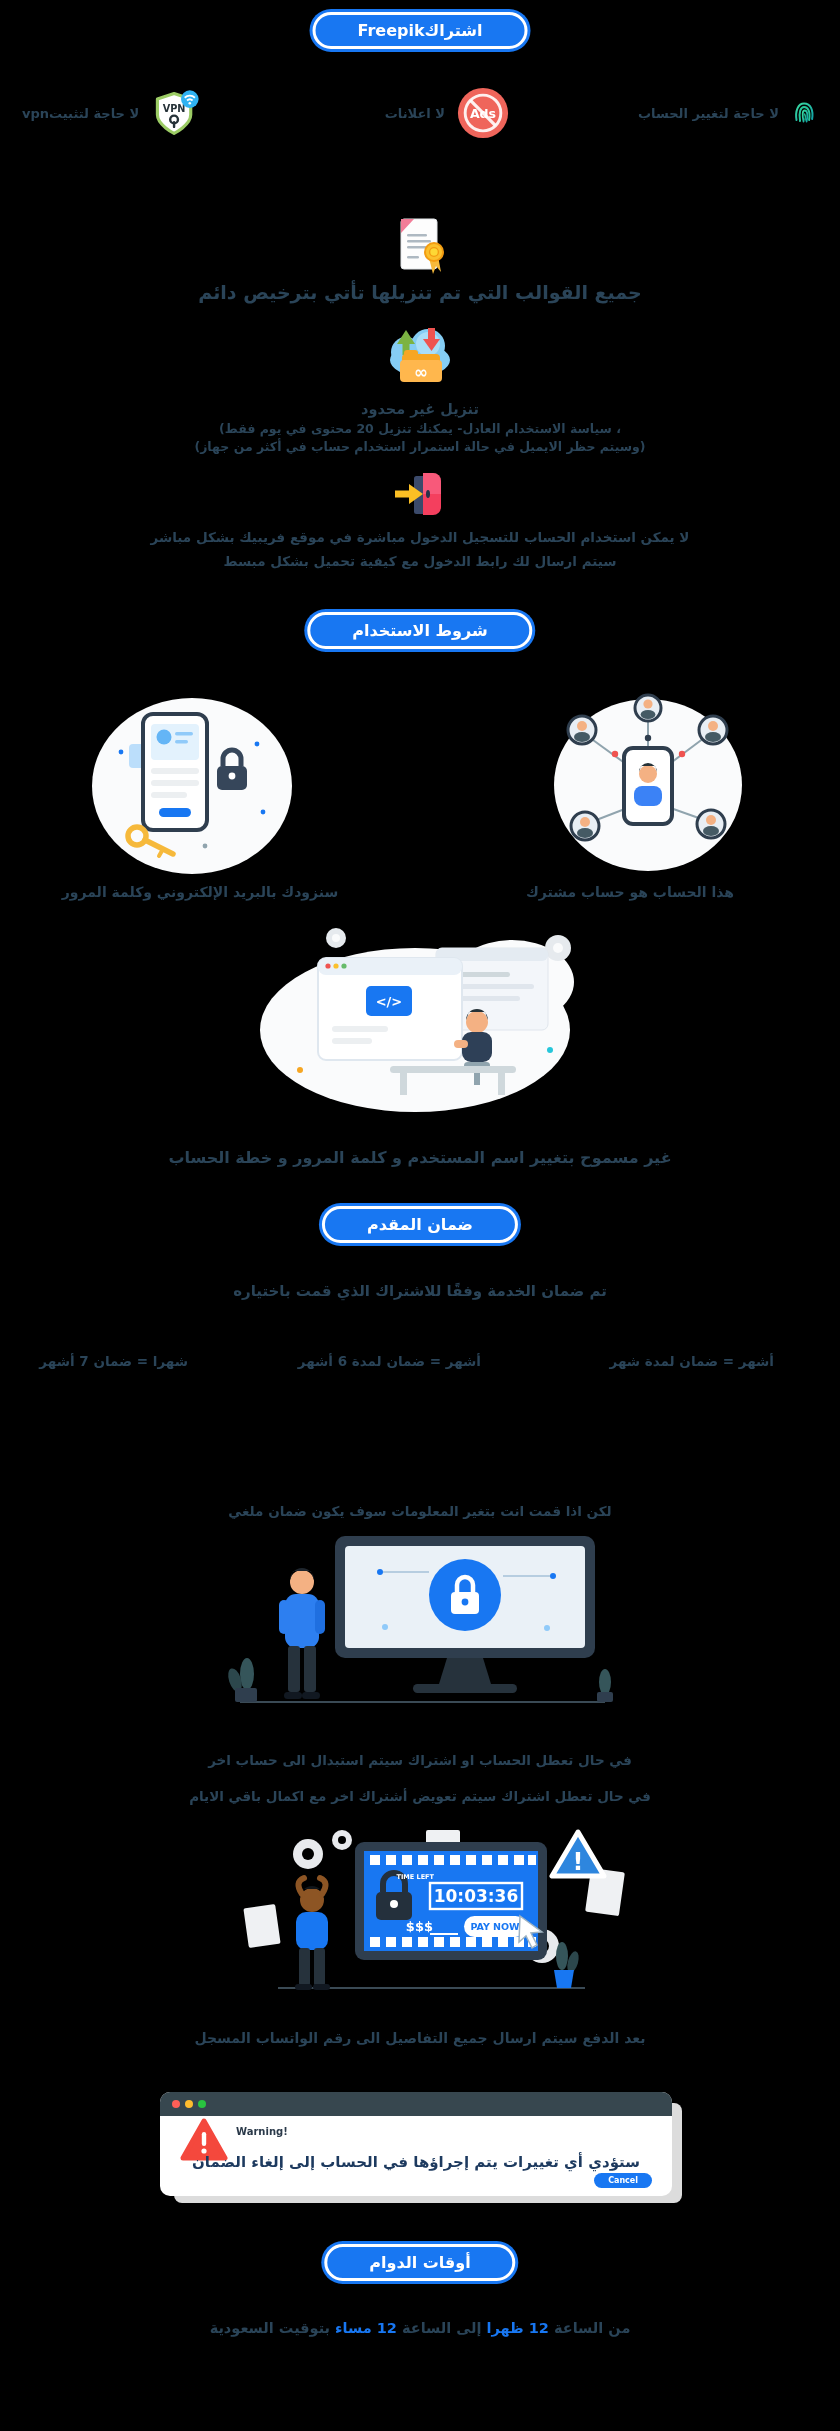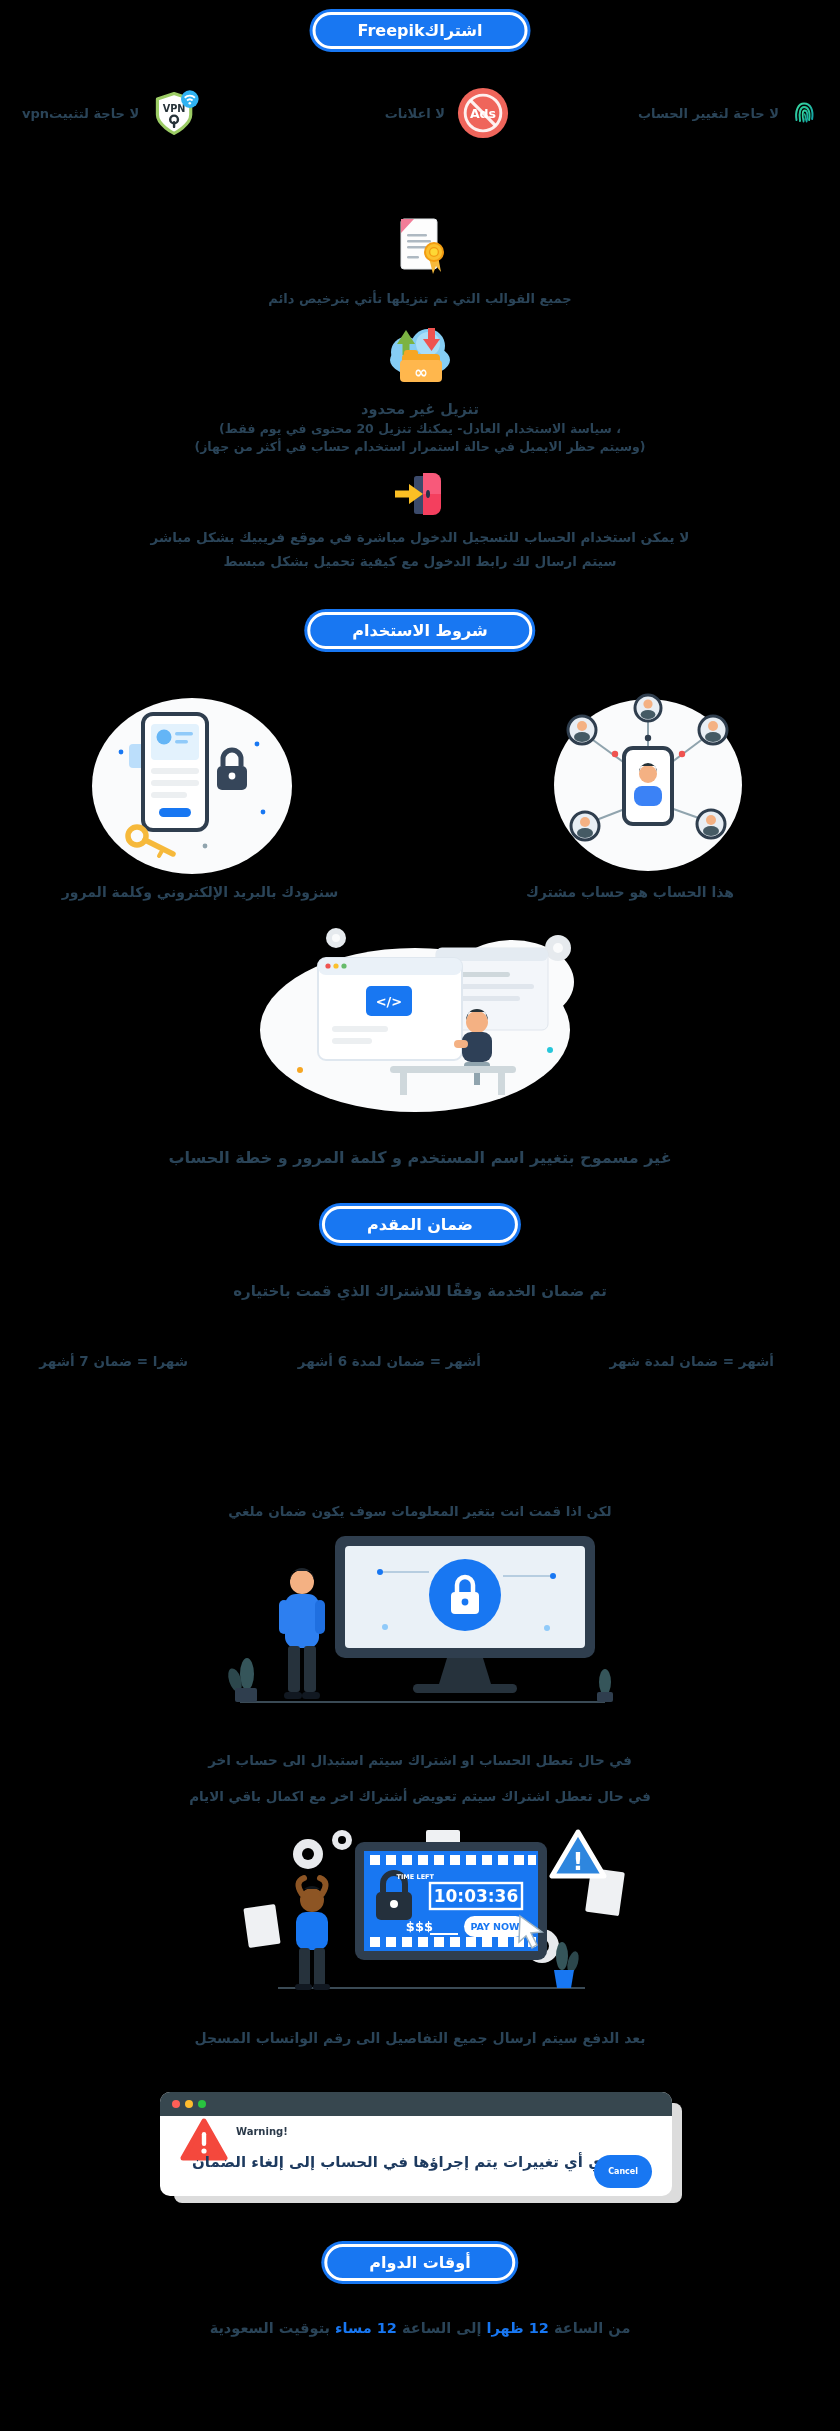--- a/index.html
+++ b/index.html
@@ -32,21 +32,21 @@
   
   .warn-card{position:absolute;left:160px;top:2092px;width:512px;height:104px;background:#fff;border-radius:10px;
     box-shadow:12px 9px 0 -2px #dcdcdc;}
   .warn-head{direction:ltr;height:24px;background:#37474f;border-radius:10px 10px 0 0;display:flex;align-items:center;gap:5px;padding:0 12px;}
   .dot{width:8px;height:8px;border-radius:50%;}
   .warn-body{position:relative;height:80px;}
   .warn-tri{position:absolute;left:20px;top:2px;}
   .warn-title{position:absolute;direction:ltr;left:76px;top:10px;font-weight:700;font-size:10px;color:#2b3a4a;}
   .warn-msg{position:absolute;top:37px;left:0;width:100%;text-align:center;font-weight:700;font-size:15px;color:#1d3a5f;}
   .cancel{position:absolute;direction:ltr;right:20px;bottom:8px;background:var(--blue);color:#fff;font-weight:700;
-    font-size:8px;padding:12px 14px;border-radius:999px;cursor:pointer;}
+    font-size:8px;padding:3px 14px;border-radius:999px;cursor:pointer;}
 </style>
 </head>
 <body>
 
 <div class="canvas">
 
   <div class="pill" style="top:12px">اشتراكFreepik</div>
 
   <div class="features">
     <div class="feature">
@@ -93,21 +93,21 @@
     <rect x="10" y="5" width="36" height="50" rx="3" fill="#fdfdfd" stroke="#e3e6e9"></rect>
     <polygon points="10,5 23,5 10,19" fill="#f27d98"></polygon>
     <rect x="16" y="20" width="20" height="2.6" rx="1.3" fill="#aeb9c2"></rect>
     <rect x="16" y="26" width="24" height="2.6" rx="1.3" fill="#aeb9c2"></rect>
     <rect x="16" y="32" width="22" height="2.6" rx="1.3" fill="#aeb9c2"></rect>
     <rect x="16" y="42" width="12" height="2.6" rx="1.3" fill="#aeb9c2"></rect>
     <polygon points="38,44 42,60 45,52 50,58 47,42" fill="#f6b93b"></polygon>
     <circle cx="43" cy="38" r="9" fill="#fbc02d" stroke="#f39c12" stroke-width="2"></circle>
     <circle cx="43" cy="38" r="4.4" fill="#fdd835" stroke="#f39c12" stroke-width="1.4"></circle>
   </svg>
-  <div class="line" style="top:291px;font-size:13px">جميع القوالب التي تم تنزيلها تأتي بترخيص دائم</div>
+  <div class="line" style="top:281px;font-size:19px">جميع القوالب التي تم تنزيلها تأتي بترخيص دائم</div>
 
   <svg class="abs cx" style="top:322px" width="80" height="74" viewBox="0 0 80 74">
     <circle cx="26" cy="30" r="15" fill="#85cdf4"></circle>
     <circle cx="48" cy="24" r="17" fill="#85cdf4"></circle>
     <ellipse cx="40" cy="38" rx="30" ry="16" fill="#85cdf4"></ellipse>
     <circle cx="48" cy="22" r="12" fill="#a9def8"></circle>
     <polygon points="17,22 26,8 35,22" fill="#7cb342"></polygon>
     <rect x="22.5" y="20" width="7" height="13" fill="#7cb342"></rect>
     <rect x="48" y="6" width="7" height="13" fill="#ef5350"></rect>
     <polygon points="43,17 60,17 51.5,29" fill="#ef5350"></polygon>

